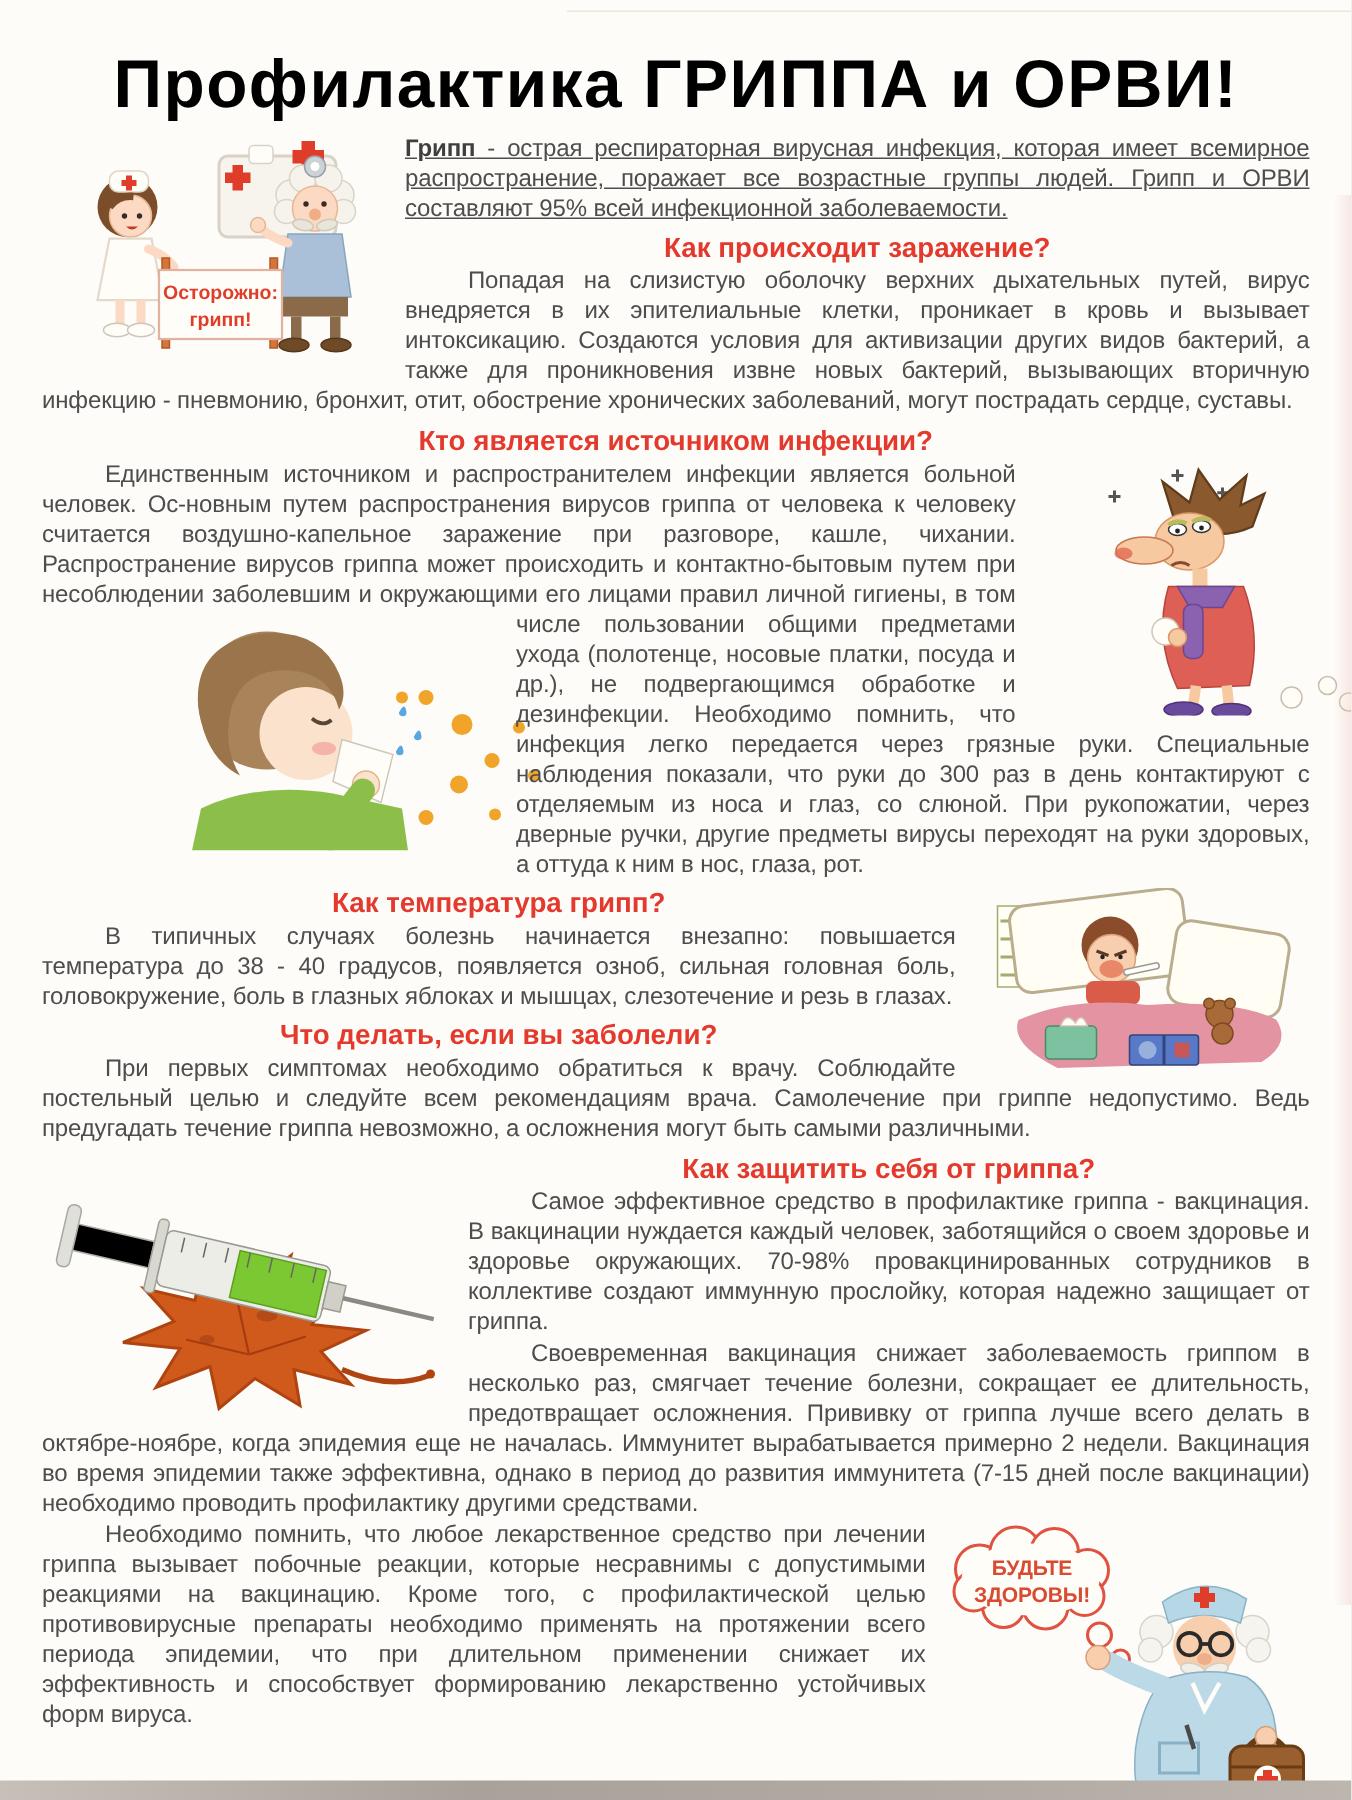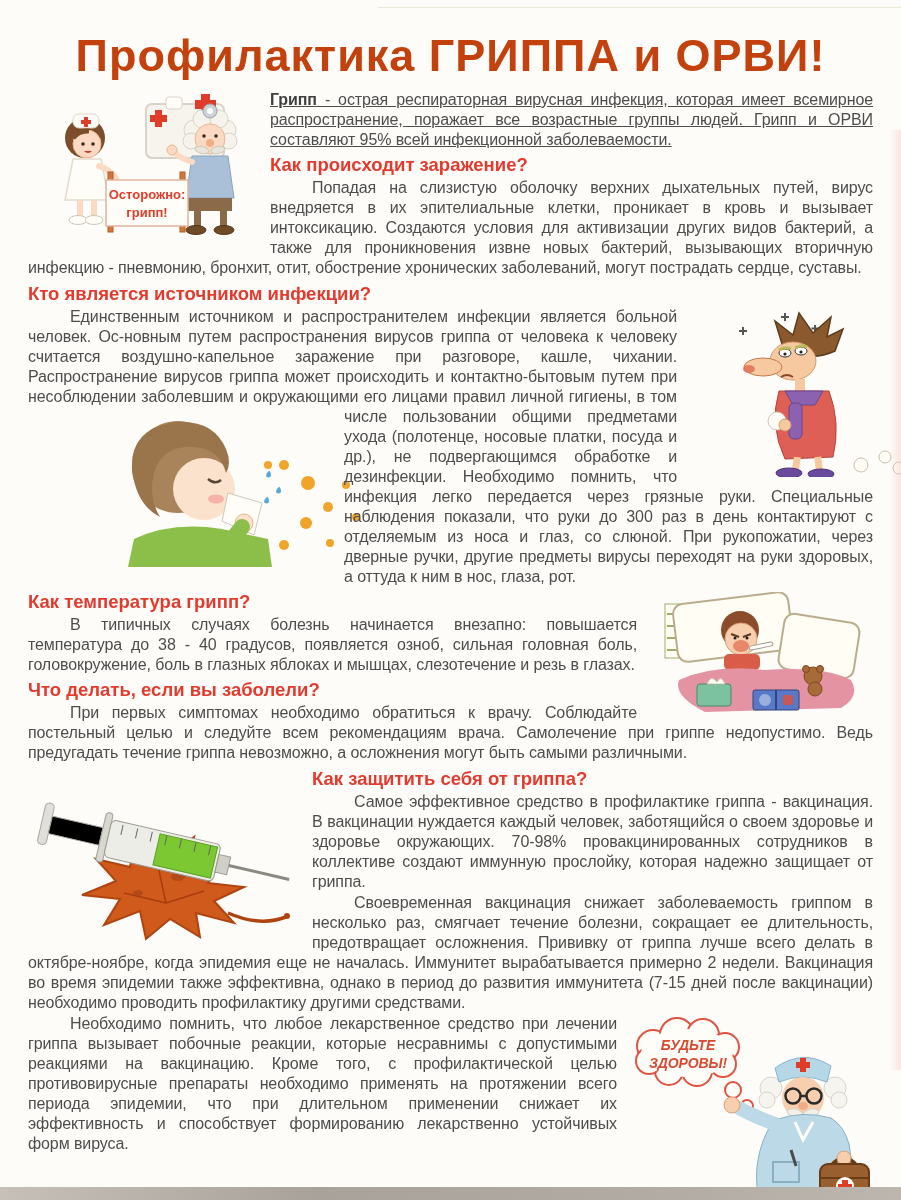--- a/index.html
+++ b/index.html
@@ -9,33 +9,33 @@
     font-family:"Liberation Sans",sans-serif;color:#4d4d4d;
   }
   .edge-top{position:absolute;top:7px;right:0;width:58%;height:1px;background:#dde4c6;opacity:.7;}
   .edge-right{position:absolute;top:130px;right:0;width:12px;height:940px;
     background:linear-gradient(to left,rgba(238,196,190,.38),rgba(238,196,190,0));}
   .scan-strip{position:absolute;bottom:0;left:0;right:0;height:13px;z-index:9;
     background:linear-gradient(to right,#c6c0b9,#a8a29b 35%,#b2aca5 75%,#bcb6af);}
   h1{
     margin:32px 24px 10px;text-align:center;
     font-size:45px;line-height:48px;font-weight:bold;letter-spacing:1px;
-    color:#c2410c;
+    color:#000000;
   }
   .content{padding:0 28px;}
   h2{
     font-size:18.5px;line-height:20px;margin:5px 0 3px;
-    font-weight:bold;color:#e43a2e;
+    font-weight:bold;color:#e43a2e;text-align:center;
   }
   p{margin:0 0 1px;text-align:justify;font-size:16px;line-height:20px;letter-spacing:-.1px;}
   .indent{text-indent:42px;}
   .intro{margin-top:6px;text-decoration:underline;}
   .intro b{color:#3f3f3f;}
   .fl{float:left;}
-  .fr{float:right;font-style:italic;}
+  .fr{float:right;}
   .clear{clear:both;height:0;}
   .clear-left{clear:left;}
   figure,.figspan{display:block;margin:0;text-align:right;}
   .figspan{float:left;}
   .fig-banner{width:232px;height:158px;margin:2px 10px 0 0;}
   .fig-sickman{float:right;width:188px;height:170px;margin:0 0 2px 8px;}
   .fig-sneeze{float:left;width:306px;height:158px;margin:2px 10px 2px 0;}
   .fig-bed{float:right;width:228px;height:124px;margin:0 0 2px 8px;}
   .fig-syringe{width:272px;height:168px;margin:4px 12px 0 0;}
   .fig-doctor{float:right;position:relative;width:248px;height:148px;margin:0 0 0 8px;}

